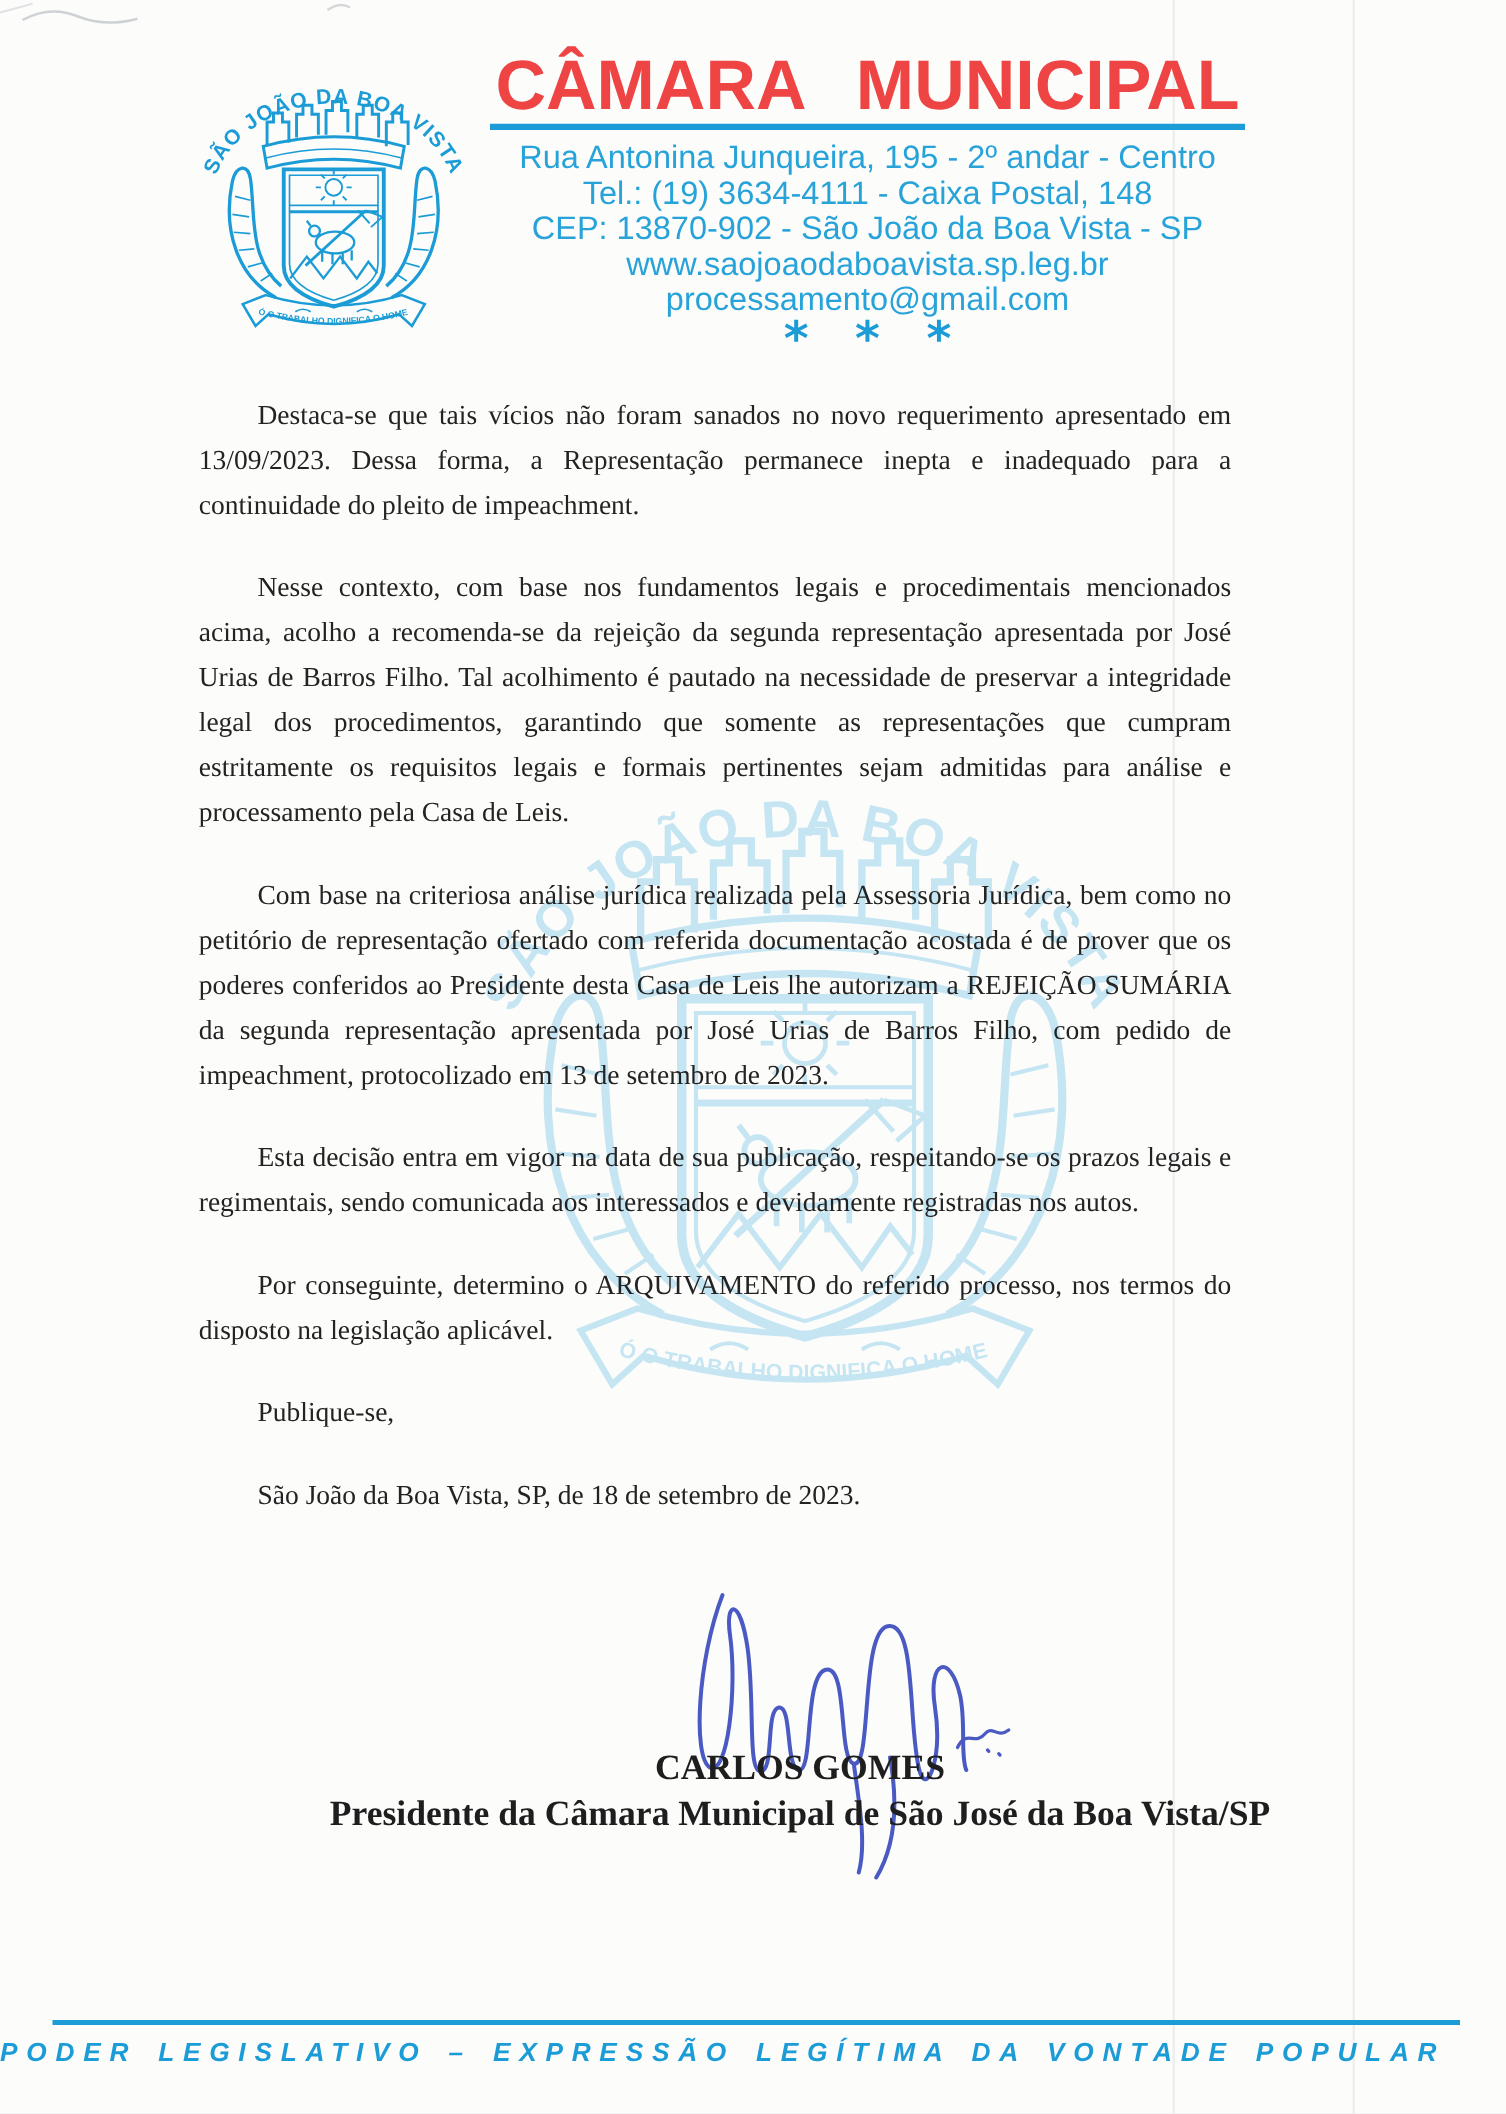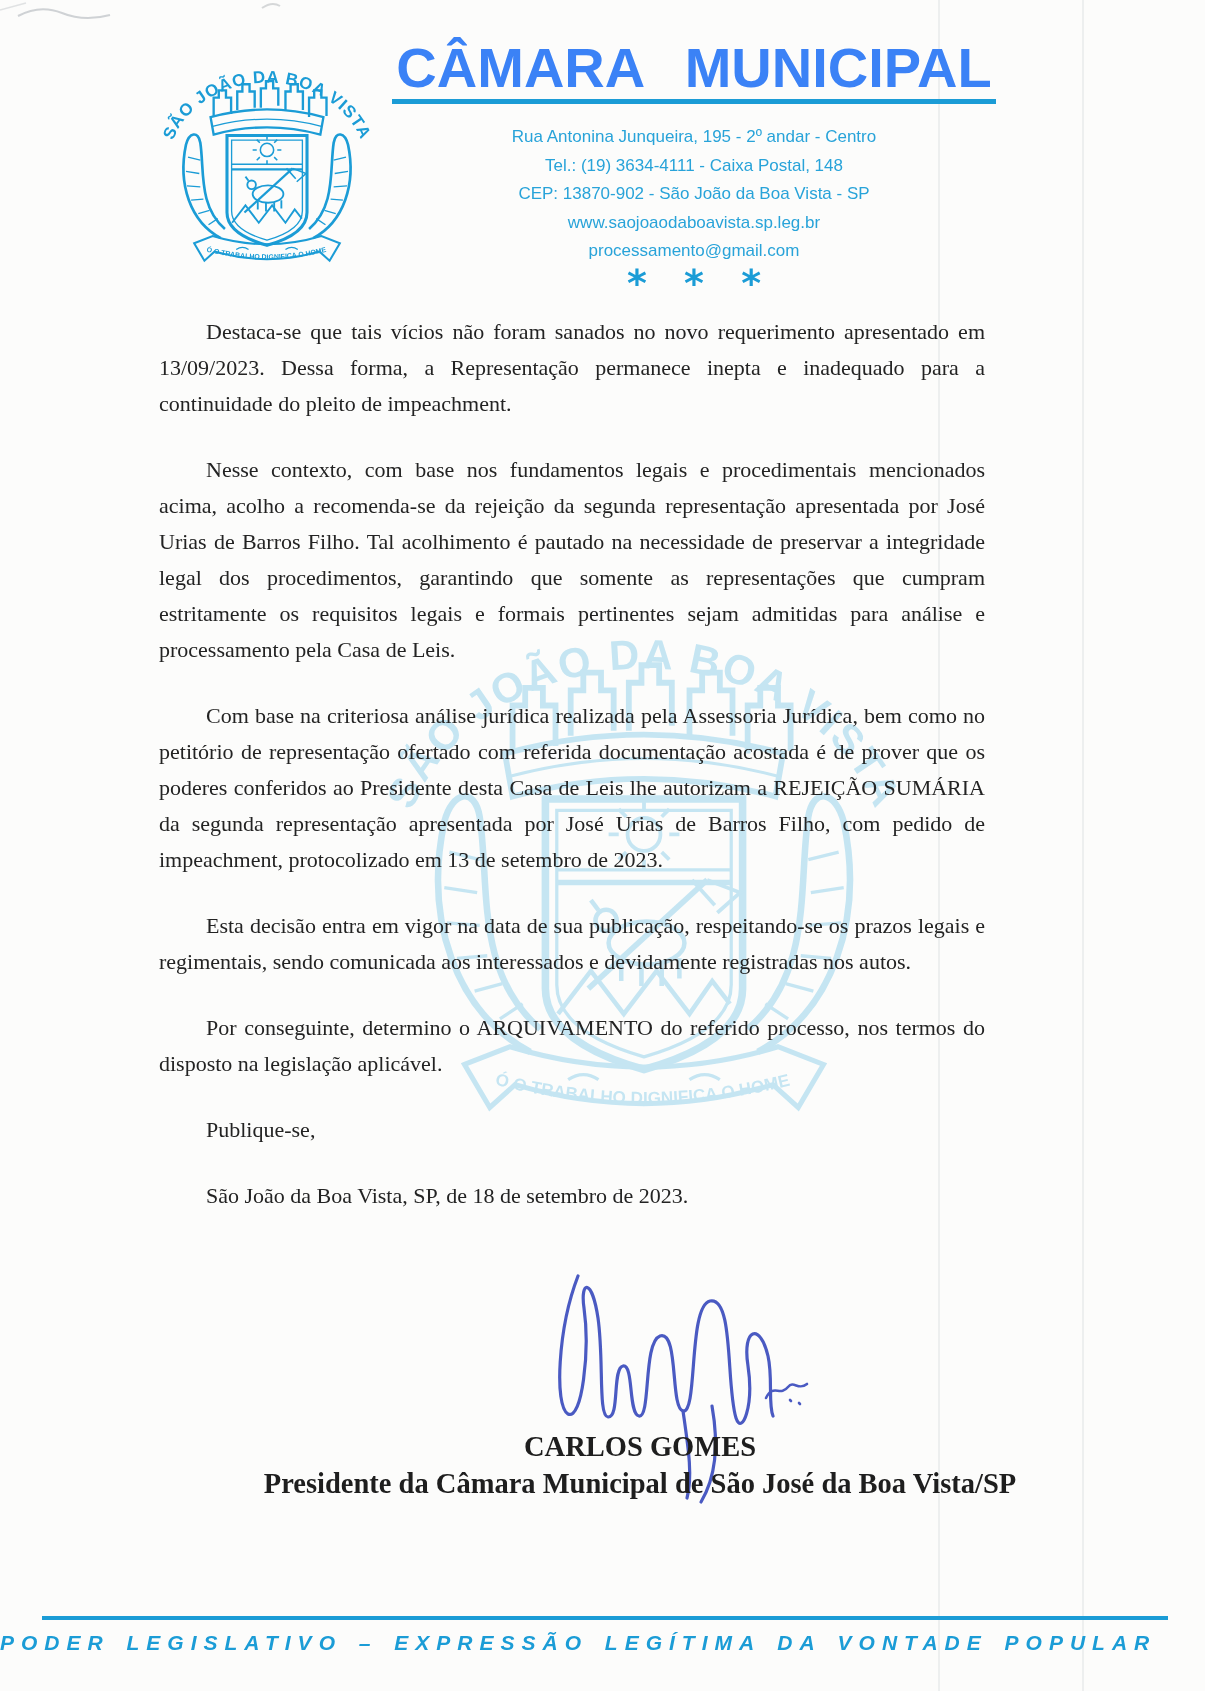--- a/index.html
+++ b/index.html
@@ -13,27 +13,27 @@
   .scanline.l1{left:938px;}
   .scanline.l2{left:1082px;}
   
   .scuffs{position:absolute;left:0;top:0;}
 
   
   .logo{position:absolute;left:138px;top:34px;width:258px;height:238px;color:#1b9cd6;}
   .head-right{position:absolute;left:392px;top:38px;width:604px;text-align:center;}
   .org-name{
     margin:0;font-family:"Liberation Sans", sans-serif;font-weight:bold;
-    font-size:56px;line-height:60px;color:#3b82f6;letter-spacing:0px;word-spacing:26px;
+    font-size:56px;line-height:60px;color:#ef4444;letter-spacing:0px;word-spacing:26px;
     white-space:nowrap;
   }
   .title-rule{height:5px;background:#1b9cd6;margin-top:1px;}
   .addr{
-    margin-top:19px;font-family:"Liberation Sans", sans-serif;
-    font-size:17px;line-height:28.5px;color:#28a3d9;
+    margin-top:7px;font-family:"Liberation Sans", sans-serif;
+    font-size:26px;line-height:28.5px;color:#28a3d9;
   }
   .stars{
     margin-top:0px;font-family:"DejaVu Sans", sans-serif;font-weight:bold;
     font-size:38px;line-height:34px;letter-spacing:12px;text-indent:12px;color:#1b9cd6;
   }
 
   
   .watermark{
     position:absolute;left:328px;top:548px;width:632px;height:588px;
     color:#2aa6da;opacity:0.26;pointer-events:none;
@@ -46,21 +46,21 @@
   }
   .letter-body p{margin:0 0 30px 0;text-indent:47px;}
   .letter-body p.no-just{text-align:left;margin-top:16px;}
 
   
   .signature-svg{position:absolute;left:540px;top:1256px;width:272px;height:252px;}
   .sigblock{
     position:absolute;left:160px;top:1398px;width:960px;text-align:center;
     font-weight:bold;color:#1e1e1e;
   }
-  .sig-name{font-size:28.5px;line-height:34px;margin-top:32px;}
+  .sig-name{font-size:28.5px;line-height:34px;}
   .sig-title{font-size:28.5px;line-height:34px;margin-top:3px;}
 
   
   .footer-rule{position:absolute;left:42px;top:1616px;width:1126px;height:4px;background:#1b9cd6;}
   .slogan{
     position:absolute;left:0;top:1631px;width:1100px;text-align:center;
     font-family:"Liberation Sans", sans-serif;font-style:italic;font-weight:bold;
     font-size:21px;letter-spacing:7px;word-spacing:4px;color:#1b9cd6;white-space:nowrap;
   }
   .coa-arc-text{font-family:"Liberation Sans", sans-serif;font-weight:bold;}

